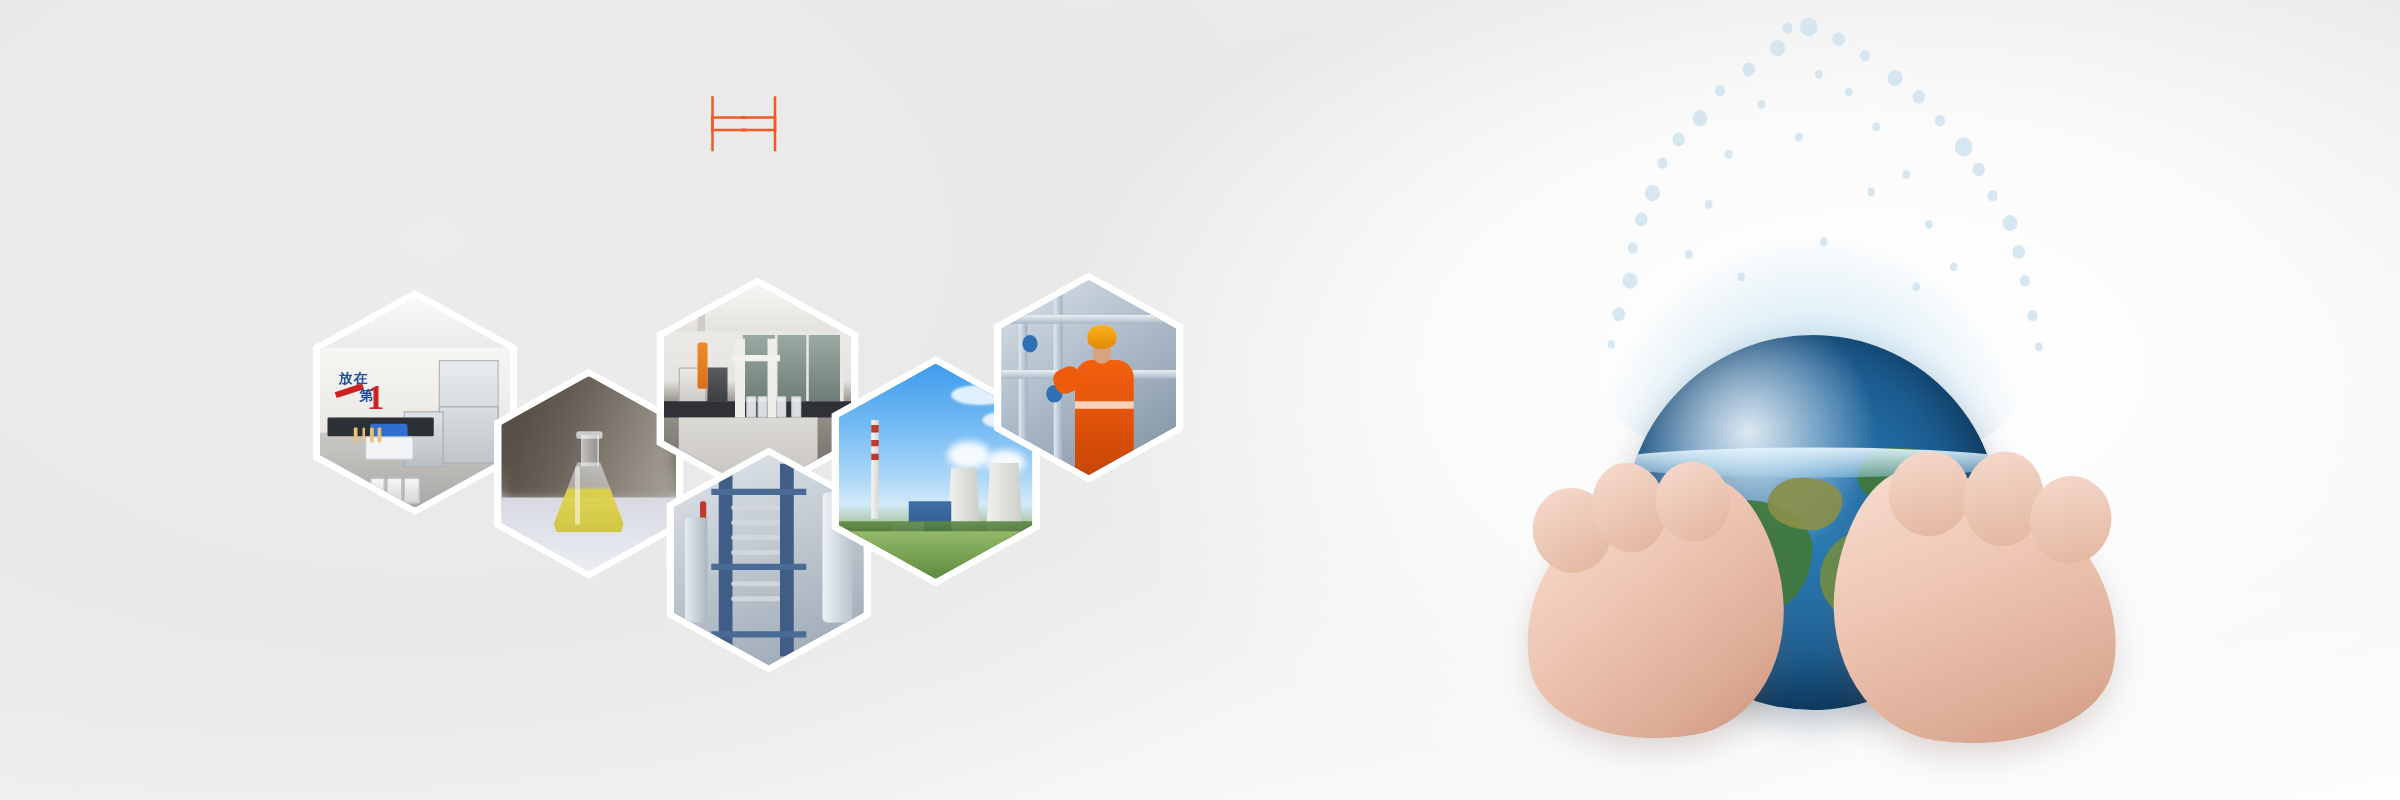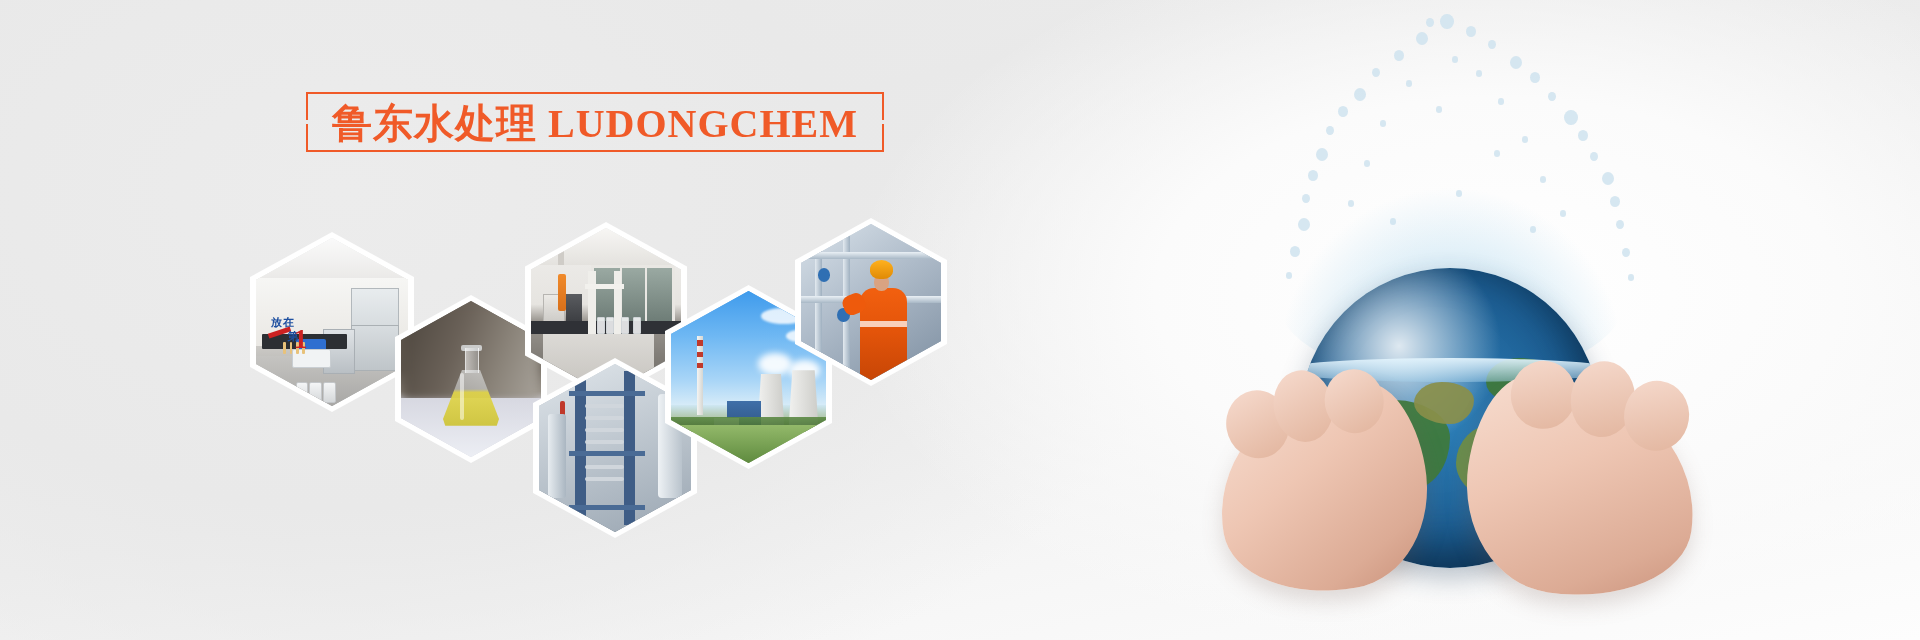--- a/index.html
+++ b/index.html
@@ -58,21 +58,21 @@
   .s-lab1{background:linear-gradient(180deg,#f3f3f1 0%,#eceae6 40%,#cfcdc9 62%,#b8b7b4 78%,#a9a8a6 100%);}
   .s-lab1 .ceiling{position:absolute;left:0;top:0;width:100%;height:26%;background:linear-gradient(180deg,#fafafa,#e9e8e6);}
   .s-lab1 .wall{position:absolute;left:0;top:24%;width:100%;height:40%;background:linear-gradient(180deg,#f6f6f4,#eae8e4);}
   .s-lab1 .floor{position:absolute;left:0;bottom:0;width:100%;height:30%;background:linear-gradient(180deg,#c5c4c1,#a8a7a5);}
   .s-lab1 .bench{position:absolute;left:4%;top:57%;width:56%;height:9%;background:#2c2f33;border-radius:1px;}
   .s-lab1 .cab{position:absolute;right:6%;top:30%;width:30%;height:40%;background:linear-gradient(180deg,#e8ecee,#c9cfd3);border:1px solid #b2b8bc;}
   .s-lab1 .cab2{position:absolute;right:6%;top:52%;width:30%;height:26%;background:linear-gradient(180deg,#d8dde0,#bfc5c9);border:1px solid #aab0b4;}
   .s-lab1 .mach{position:absolute;left:44%;top:54%;width:20%;height:26%;background:linear-gradient(180deg,#dfe3e6,#b9bfc4);border:1px solid #a9afb4;}
   .s-lab1 .blue{position:absolute;left:26%;top:60%;width:20%;height:7%;background:#2f6fd0;border-radius:2px;}
   .s-lab1 .whitebox{position:absolute;left:24%;top:66%;width:24%;height:10%;background:#f1f3f4;border:1px solid #c9ced2;border-radius:2px;}
-  .s-lab1 .slogan{position:absolute;left:8%;top:34%;width:32%;height:20%;margin-top:20px;}
+  .s-lab1 .slogan{position:absolute;left:8%;top:34%;width:32%;height:20%;}
   .s-lab1 .slogan .blu{position:absolute;left:6%;top:0;font:700 11px "Liberation Sans",sans-serif;color:#1d4fa0;letter-spacing:1px;}
   .s-lab1 .slogan .arrow{position:absolute;left:0;top:44%;width:48%;height:5px;background:#cc2222;transform:rotate(-18deg);}
   .s-lab1 .slogan .one{position:absolute;left:52%;top:22%;font:700 28px "Liberation Serif",serif;color:#cc2222;}
   .s-lab1 .slogan .di{position:absolute;left:40%;top:42%;font:700 11px "Liberation Sans",sans-serif;color:#1d4fa0;}
   .s-lab1 .jug{position:absolute;bottom:2%;width:7%;height:11%;background:linear-gradient(180deg,#f4f5f6,#d5d8da);border-radius:2px;border:1px solid #c3c6c9;}
   .s-lab1 .bottles{position:absolute;left:18%;top:62%;width:16%;height:7%;}
   .s-lab1 .bottles i{position:absolute;bottom:0;width:11%;height:100%;background:#e8c27a;border-radius:1px;}
 
   
   .s-flask{background:linear-gradient(180deg,#6b6157 0%,#5d554c 44%,#8d867c 58%,#cfcfd8 63%,#e3e3ea 100%);}
@@ -230,21 +230,20 @@
     </div>
   </div>
 
   <div id="textblock">
     <div class="title-wrap">
       <span class="topline"></span><span class="botline"></span>
       <span class="br tl"></span>
       <span class="br tr"></span>
       <span class="br bl"></span>
       <span class="br brr"></span>
-      <div id="title">鲁东水处理 LUDONGCHEM</div>
     </div>
   </div>
 
   <div id="hexes">
 
     <div class="hex" style="left:250px;top:232px;width:152px;height:168px;">
       <div class="inner">
           <div class="scene s-lab1">
         <div class="ceiling"></div>
             <div class="wall"></div>

